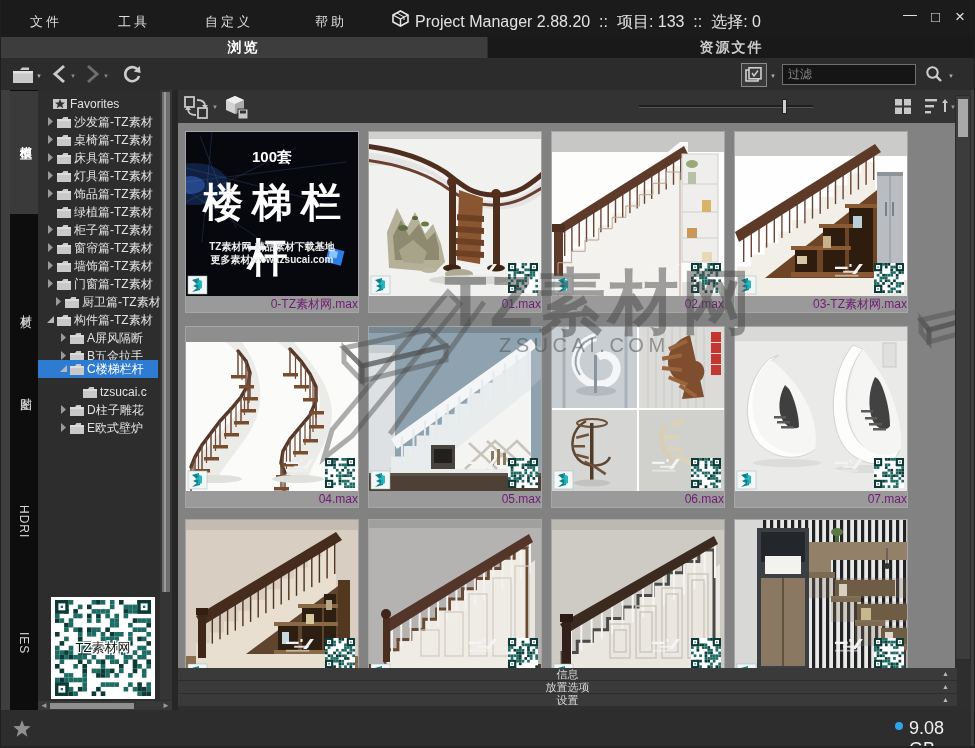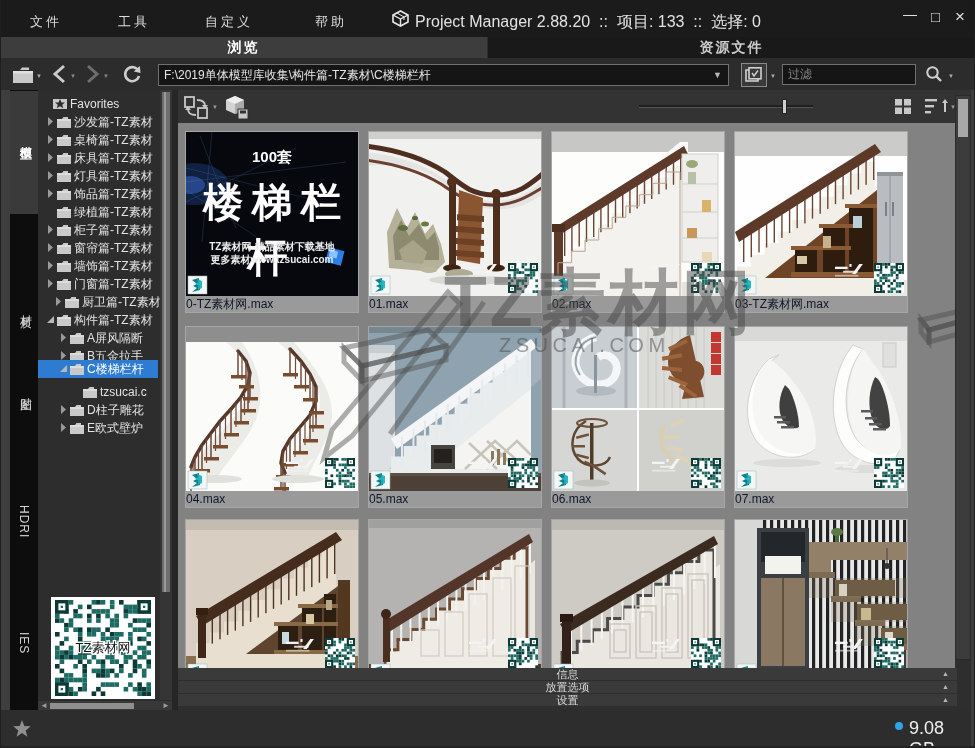--- a/index.html
+++ b/index.html
@@ -26,21 +26,21 @@
 .vlabel{position:absolute;writing-mode:vertical-rl;color:#d6d6d6;font-size:12px;letter-spacing:2px}
 
 #tree{left:38px;top:90px;width:134px;height:620px;background:#2d2d2d;overflow:hidden}
 .trow{position:absolute;height:18px;line-height:18px;color:#e2e2e2;font-size:12px;white-space:nowrap}
 .tsel{background:#2e7bd2;color:#fff}
 
 #gridtb{left:178px;top:90px;width:797px;height:33px;background:#333333}
 #gridarea{left:178px;top:123px;width:777px;height:545px;background:#828282;overflow:hidden}
 .card{position:absolute;background:#9a9a9a;border:1px solid #a6a6a6}
 .cimg{position:absolute;left:0;top:0;overflow:hidden}
-.ccap{position:absolute;left:0;width:172px;height:16px;background:#9a9a9a;color:#0f172a;font-size:12px;text-align:left;line-height:16px;white-space:nowrap}
+.ccap{position:absolute;left:0;width:172px;height:16px;background:#9a9a9a;color:#701a75;font-size:12px;text-align:right;line-height:16px;white-space:nowrap}
 #vscroll{left:955px;top:95px;width:16px;height:565px;background:#3c3c3c;border:1px solid #2a2a2a}
 #vthumb{position:absolute;left:2px;top:3px;width:10px;height:38px;background:#a8a8a8}
 
 .bbar{position:absolute;left:178px;width:779px;height:12px;background:#3a3a3a;color:#d9d9d9;font-size:11px;text-align:center;line-height:12px}
 
 #status{left:0;top:710px;width:975px;height:38px;background:#2d2d2d}
 #rframe{left:971px;top:90px;width:4px;height:658px;background:#3e3e3e}
 .wm{position:absolute;color:rgba(72,72,72,0.55);pointer-events:none}
 </style></head>
 <body>
@@ -77,21 +77,20 @@
 <div class="tbtxt" style="left:70px;top:73px;font-size:6px;color:#888">▼</div>
 <svg class="abs" style="left:84px;top:64px" width="18" height="20" viewBox="0 0 18 20">
       <path d="M4 2 L13 10 L4 18" fill="none" stroke="#6e6e6e" stroke-width="3"></path>
     </svg>
 <div class="tbtxt" style="left:103px;top:73px;font-size:6px;color:#888">▼</div>
 <svg class="abs" style="left:122px;top:64px" width="20" height="20" viewBox="0 0 20 20">
 <path d="M16.5 7 A7 7 0 1 0 17 12" fill="none" stroke="#cccccc" stroke-width="2.6"></path>
 <polygon points="17.8,2 18.6,9 11.8,7.4" fill="#cccccc"></polygon>
     </svg>
 
-<div class="input" style="left:158px;top:64px;width:571px;height:22px;line-height:20px;padding-left:5px">F:\2019单体模型库收集\构件篇-TZ素材\C楼梯栏杆<span class="abs" style="right:6px;top:0;color:#bbb;font-size:9px">▼</span></div>
 
 <div class="abs" style="left:741px;top:63px;width:26px;height:24px;background:#3a3a3a;border:1px solid #8a8a8a">
 <svg class="abs" style="left:3px;top:3px" width="18" height="16" viewBox="0 0 18 16">
 <rect x="1" y="3" width="12" height="11" fill="none" stroke="#d0d0d0" stroke-width="1.6"></rect>
 <rect x="4" y="0.8" width="12" height="11" fill="#3a3a3a" stroke="#d0d0d0" stroke-width="1.6"></rect>
 <path d="M7 6 L9 9 L13 3.5" fill="none" stroke="#d0d0d0" stroke-width="1.4"></path>
       </svg>
     </div>
 <div class="tbtxt" style="left:770px;top:73px;font-size:6px;color:#aaa">▼</div>
 <div class="input" style="left:782px;top:64px;width:134px;height:21px;line-height:19px;padding-left:5px;color:#8a8a8a">过滤</div>

